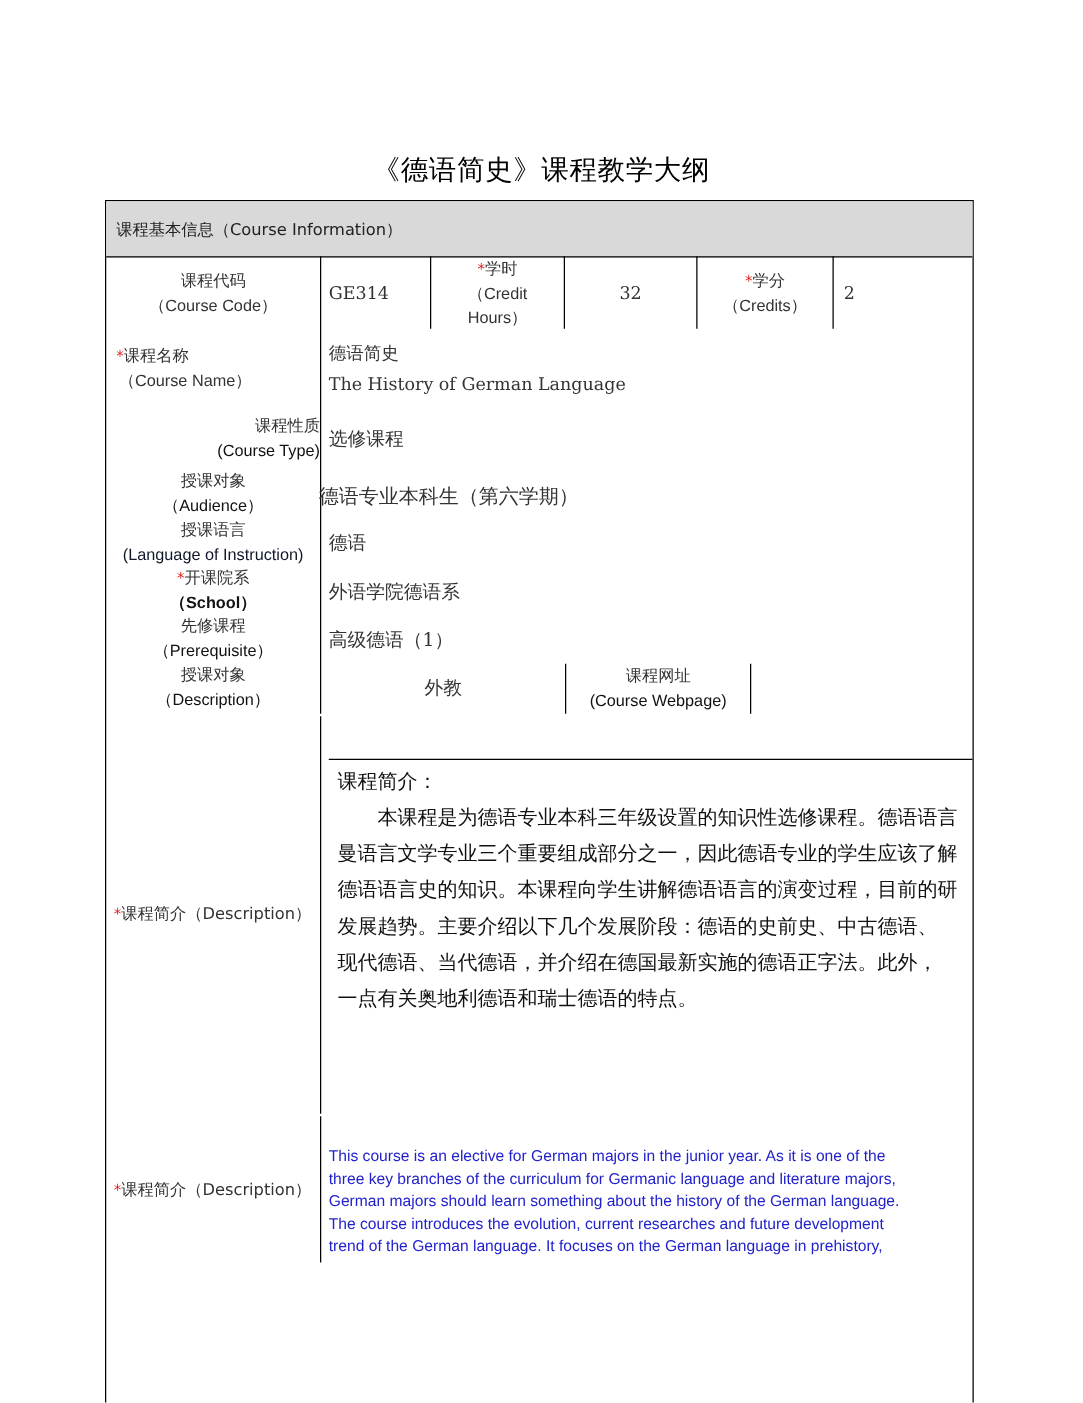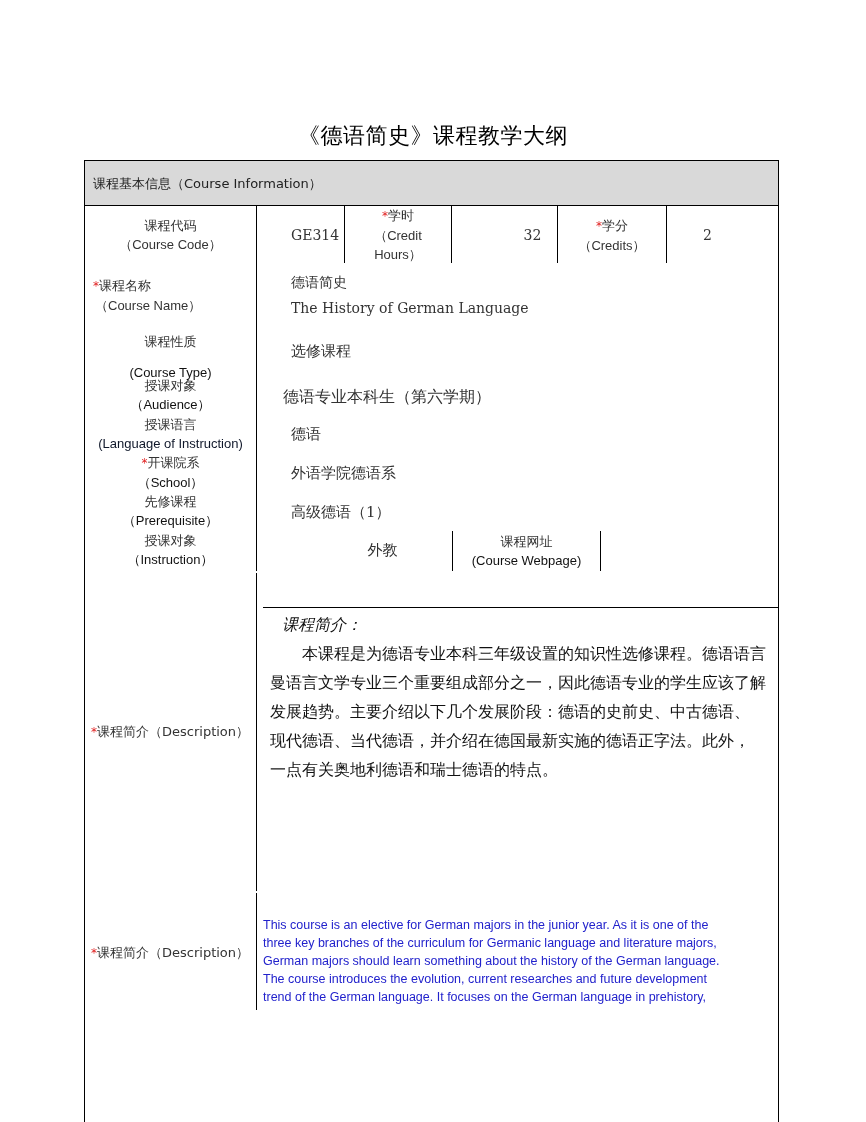--- a/index.html
+++ b/index.html
@@ -10,21 +10,21 @@
   .frame { position: absolute; left: 84px; top: 160px; width: 695px; height: 1050px;
            border: 1px solid #000; box-sizing: border-box; }
   .header { position: absolute; left: 0; top: 0; width: 693px; height: 44px;
             background: #d9d9d9; border-bottom: 1px solid #000; }
   .header span { position: absolute; left: 8px; top: 14px; font-size: 13px; color: #222; }
   .vline { position: absolute; width: 1px; background: #000; }
   .hline { position: absolute; height: 1px; background: #000; }
   .lbl { position: absolute; font-size: 13px; text-align: center; color: #333; line-height: 19px; }
   .lbl .en { font-family: "Liberation Sans", sans-serif; font-size: 13px; }
   .star { color: #e02020; font-size: 12px; }
-  .val { position: absolute; font-family: "DejaVu Serif", "Liberation Serif", serif; font-size: 14px; color: #333; margin-left: 28px; }
+  .val { position: absolute; font-family: "DejaVu Serif", "Liberation Serif", serif; font-size: 14px; color: #333; }
   .desc-en { position: absolute; left: 178px; top: 755px; width: 520px; font-family: "Liberation Sans", sans-serif;
              font-size: 12.5px; line-height: 18px; color: #2222cc; }
   .clip { position: absolute; left: 172px; top: 446px; width: 521px; height: 284px; overflow: hidden; }
 </style>
 </head>
 <body>
 
 <div class="title">《德语简史》课程教学大纲</div>
 
 <div class="frame">
@@ -60,72 +60,73 @@
   </div>
   <div class="val" style="left:590px; top:66px;">2</div>
 
   <div class="lbl" style="left:8px; top:115px; text-align:left;">
     <div><span class="star">*</span><span>课程名称</span></div>
     <div class="en" style="margin-left:2px;">（Course Name）</div>
   </div>
   <div class="val" style="left:178px; top:113px;">德语简史</div>
   <div class="val" style="left:178px; top:139px;">The History of German Language</div>
 
-  <div class="lbl" style="left:0; top:171px; width:171px;">
+  <div class="lbl" style="left:0; top:171px; width:171px;text-align:right;">
     <div>课程性质</div>
-    <div class="en" style="color:#111;margin-top:12px;">(Course Type)</div>
+    <div class="en" style="color:#111;">(Course Type)</div>
   </div>
   <div class="val" style="left:178px; top:181px; font-size:15px;">选修课程</div>
 
   <div class="lbl" style="left:0; top:215px; width:171px;">
     <div>授课对象</div>
     <div class="en" style="color:#111;">（Audience）</div>
   </div>
   <div class="val" style="left:170px; top:226px; font-size:16px;">德语专业本科生（第六学期）</div>
 
   <div class="lbl" style="left:0; top:254px; width:171px;">
     <div>授课语言</div>
     <div class="en" style="color:#0f172a;">(Language of Instruction)</div>
   </div>
   <div class="val" style="left:178px; top:264px; font-size:15px;">德语</div>
 
   <div class="lbl" style="left:0; top:292px; width:171px;">
     <div><span class="star">*</span><span>开课院系</span></div>
-    <div class="en" style="color:#111;">（School）</div>
+    <div class="en" style="color:#111;font-weight:bold;">（School）</div>
   </div>
   <div class="val" style="left:178px; top:303px; font-size:15px;">外语学院德语系</div>
 
   <div class="lbl" style="left:0; top:331px; width:171px;">
     <div>先修课程</div>
     <div class="en" style="color:#111;">（Prerequisite）</div>
   </div>
   <div class="val" style="left:178px; top:342px; font-size:15px;">高级德语（1）</div>
 
   <div class="lbl" style="left:0; top:370px; width:171px;">
     <div>授课对象</div>
-    <div class="en" style="color:#111;">（Instruction）</div>
+    <div class="en" style="color:#111;">（Description）</div>
   </div>
   <div class="val" style="left:172px; top:380px; width:195px; text-align:center; font-size:15px;">外教</div>
   <div class="vline" style="left:367px; top:370px; height:40px;"></div>
   <div class="lbl" style="left:368px; top:371px; width:147px;">
     <div>课程网址</div>
     <div class="en" style="color:#111;">(Course Webpage)</div>
   </div>
   <div class="vline" style="left:515px; top:370px; height:40px;"></div>
   <div class="val" style="left:522px; top:380px;"></div>
 
   <div class="hline" style="left:178px; top:446px; width:515px;"></div>
   <div class="lbl" style="left:6px; top:561px; text-align:left;">
     <span class="star">*</span><span>课程简介（Description）</span>
   </div>
   <div class="clip">
-    <div style="position:absolute; left:25px; top:4px; font-size:16px; line-height:28px; color:#111;font-style:italic;">课程简介：</div>
+    <div style="position:absolute; left:13px; top:4px; font-size:16px; line-height:28px; color:#111;">课程简介：</div>
     <div style="position:absolute; left:13px; top:32px; font-size:16px; line-height:29px; color:#111; white-space:nowrap;">
       <div>　　本课程是为德语专业本科三年级设置的知识性选修课程。德语语言</div>
       <div>曼语言文学专业三个重要组成部分之一，因此德语专业的学生应该了解</div>
+      <div>德语语言史的知识。本课程向学生讲解德语语言的演变过程，目前的研</div>
       <div>发展趋势。主要介绍以下几个发展阶段：德语的史前史、中古德语、</div>
       <div>现代德语、当代德语，并介绍在德国最新实施的德语正字法。此外，</div>
       <div>一点有关奥地利德语和瑞士德语的特点。</div>
     </div>
   </div>
 
   <div class="lbl" style="left:6px; top:782px; text-align:left;">
     <span class="star">*</span><span>课程简介（Description）</span>
   </div>
   <div class="desc-en">

